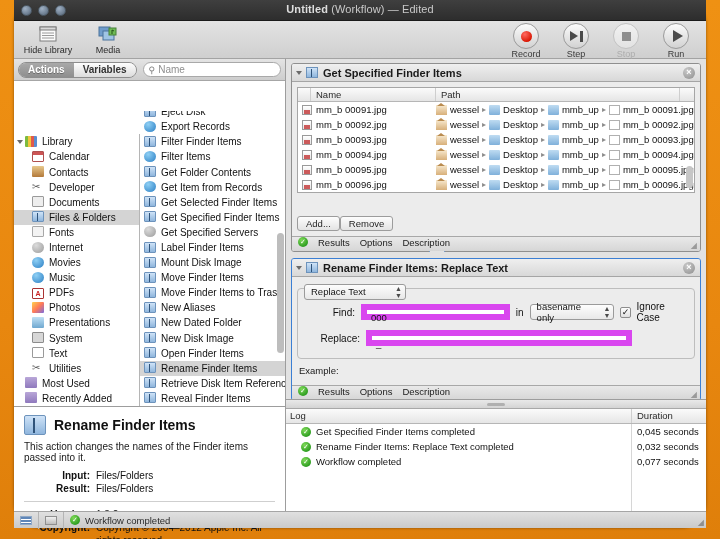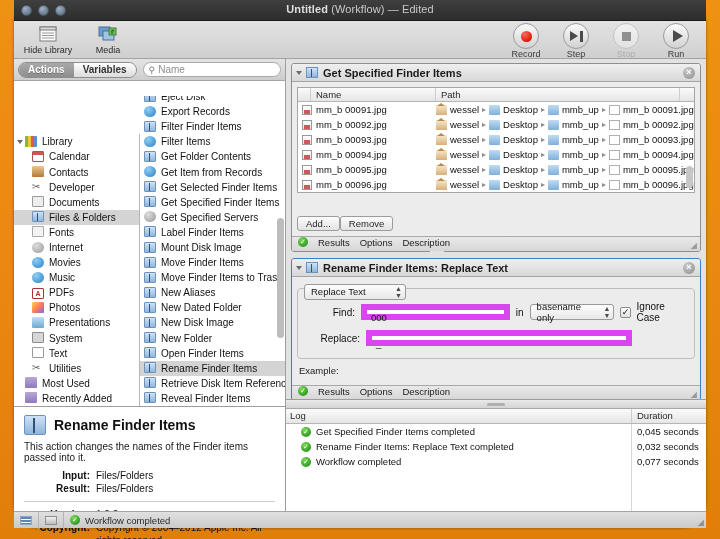--- a/index.html
+++ b/index.html
@@ -496,24 +496,20 @@
             <div class="row">
                 <span class="ico"><span class="ic ic-finder"></span></span>
                 <span>New Dated Folder</span>
               </div>
             <div class="row">
                 <span class="ico"><span class="ic ic-finder"></span></span>
                 <span>New Disk Image</span>
               </div>
             <div class="row">
                 <span class="ico"><span class="ic ic-finder"></span></span>
-                <span>New Folder</span>
-              </div>
-            <div class="row">
-                <span class="ico"><span class="ic ic-finder"></span></span>
                 <span>Open Finder Items</span>
               </div>
             <div class="row sel">
                 <span class="ico"><span class="ic ic-finder"></span></span>
                 <span>Rename Finder Items</span>
               </div>
             <div class="row">
                 <span class="ico"><span class="ic ic-finder"></span></span>
                 <span>Retrieve Disk Item References</span>
               </div>

